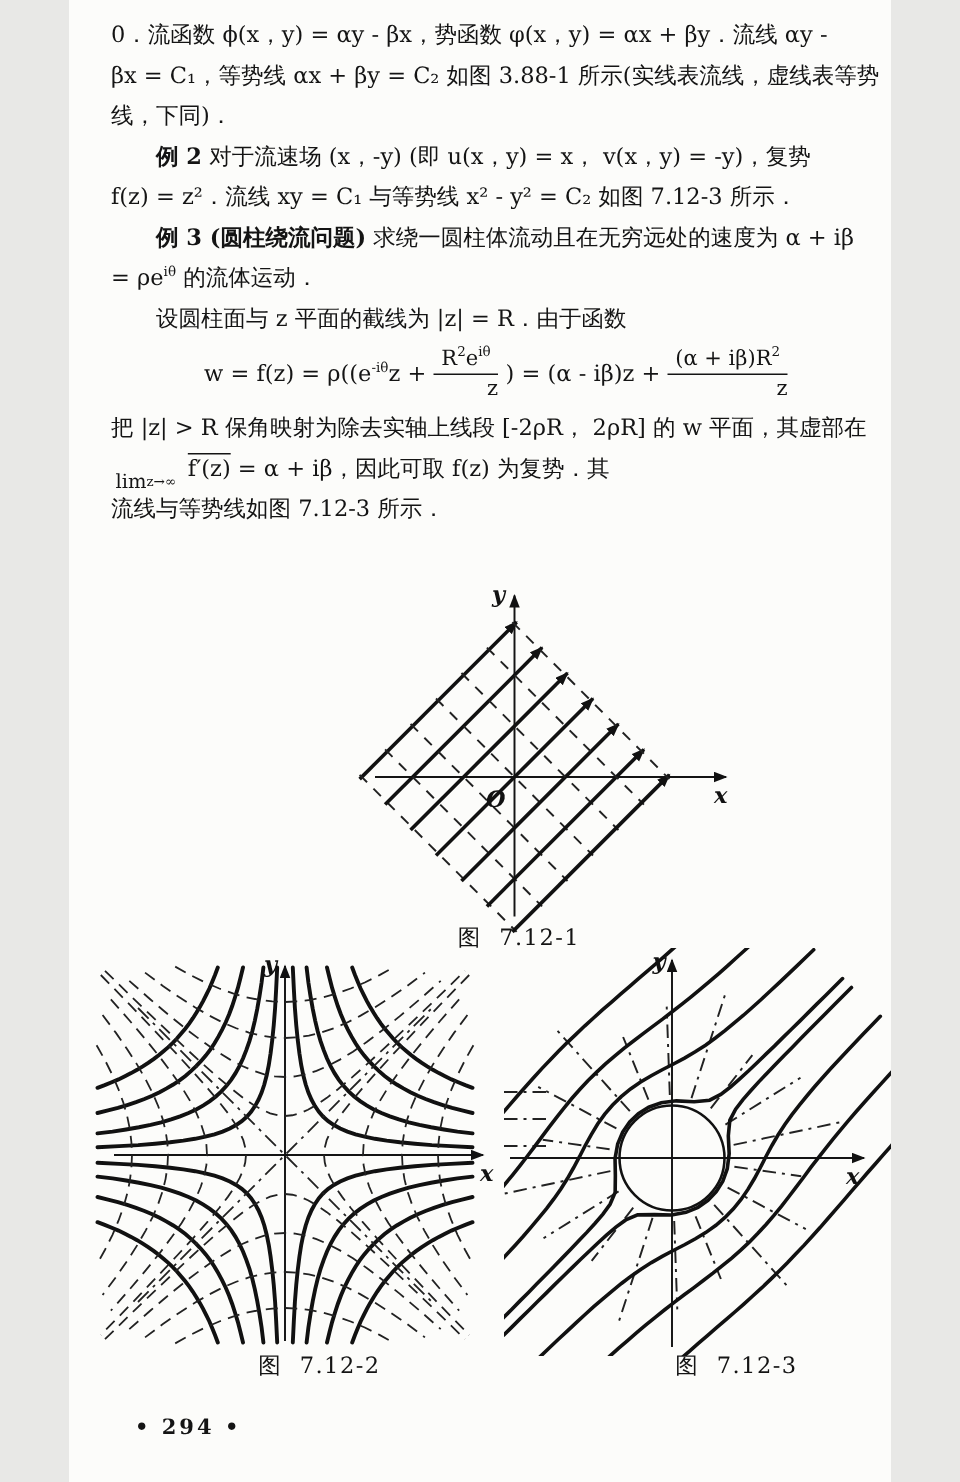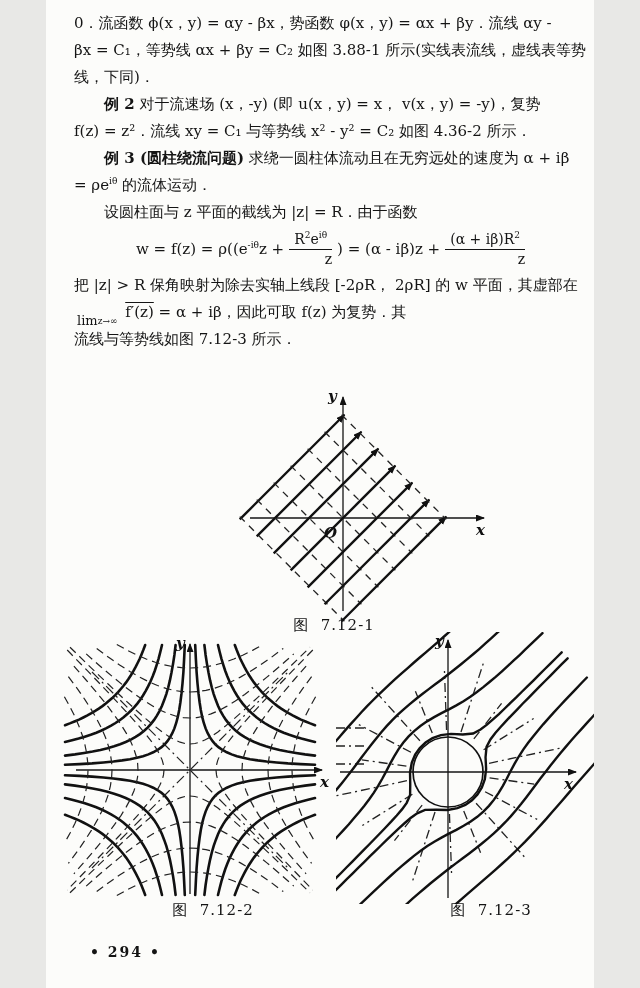--- a/index.html
+++ b/index.html
@@ -37,21 +37,21 @@
 </head>
 <body>
 
 <div class="page">
 
   <div class="textblock">
     <div class="tl">0．流函数 ϕ(x，y) = αy - βx，势函数 φ(x，y) = αx + βy．流线 αy -</div>
     <div class="tl">βx = C₁，等势线 αx + βy = C₂ 如图 3.88-1 所示(实线表流线，虚线表等势</div>
     <div class="tl">线，下同)．</div>
     <div class="tl ind"><span class="b">例 2</span><span>  对于流速场 (x，-y) (即 u(x，y) = x， v(x，y) = -y)，复势</span></div>
-    <div class="tl">f(z) = z²．流线 xy = C₁ 与等势线 x² - y² = C₂ 如图 4.36-2 所示．</div>
+    <div class="tl">f(z) = z²．流线 xy = C₁ 与等势线 x² - y² = C₂ 如图 7.12-3 所示．</div>
     <div class="tl ind"><span class="b">例 3 (圆柱绕流问题)</span><span>  求绕一圆柱体流动且在无穷远处的速度为 α + iβ</span></div>
     <div class="tl"><span>= ρe</span><sup>iθ</sup><span> 的流体运动．</span></div>
     <div class="tl ind">设圆柱面与 z 平面的截线为 |z| = R．由于函数</div>
     <div class="eqline">
       <span><span>w = f(z) = ρ((e</span><sup>-iθ</sup><span>z + </span></span>
       <span class="frac">
         <span class="fnum"><span>R</span><sup>2</sup><span>e</span><sup>iθ</sup></span>
         <span class="fden"><span>z</span></span>
       </span>
       <span><span>) = (α - iβ)z + </span></span>
@@ -95,21 +95,21 @@
           <line x1="138.61522368914976" y1="219.26702730475878" x2="243.26702730475878" y2="114.61522368914976" class="sl" marker-end="url(#ar)"></line>
           <line x1="138.61522368914976" y1="46.732972695241195" x2="243.26702730475878" y2="151.38477631085024" class="dl"></line>
           <line x1="155.58578643762692" y1="236.23759005323595" x2="260.237590053236" y2="131.58578643762692" class="sl" marker-end="url(#ar)"></line>
           <line x1="155.58578643762692" y1="29.762409946764045" x2="260.237590053236" y2="134.41421356237308" class="dl"></line>
         </g>
       <text class="axlbl" x="142" y="16">y</text>
       <text class="axlbl" x="290" y="150">x</text>
       <text class="axlbl" x="138" y="153">O</text>
     </svg>
   </div>
-  <div class="cap" style="left:208px;top:616px;width:160px;">图  7.12-1</div>
+  <div class="cap" style="left:220px;top:616px;width:160px;">图  7.12-1</div>
 
   <div class="fig" style="left:10px;top:632px;">
     <svg viewBox="0 0 300 272" width="300" height="272">
       <g id="f2g">
           <line x1="20" y1="138" x2="266" y2="138" class="ax" marker-end="url(#ar)"></line>
           <line x1="134" y1="262" x2="134" y2="12" class="ax" marker-end="url(#ar)"></line>
           <polyline points="139.2,13.0 139.9,27.4 140.6,40.1 141.5,51.4 142.5,61.4 143.6,70.2 144.8,78.0 146.2,84.9 147.8,91.0 149.6,96.4 151.7,101.2 154.0,105.4 156.6,109.2 159.5,112.5 162.8,115.4 166.6,118.0 170.8,120.3 175.6,122.4 181.0,124.2 187.1,125.8 194.0,127.2 201.8,128.4 210.6,129.5 220.6,130.5 231.9,131.4 244.6,132.1 259.0,132.8" class="s2"></polyline>
           <polyline points="128.8,13.0 128.1,27.4 127.4,40.1 126.5,51.4 125.5,61.4 124.4,70.2 123.2,78.0 121.8,84.9 120.2,91.0 118.4,96.4 116.3,101.2 114.0,105.4 111.4,109.2 108.5,112.5 105.2,115.4 101.4,118.0 97.2,120.3 92.4,122.4 87.0,124.2 80.9,125.8 74.0,127.2 66.2,128.4 57.4,129.5 47.4,130.5 36.1,131.4 23.4,132.1 9.0,132.8" class="s2"></polyline>
           <polyline points="139.2,263.0 139.9,248.6 140.6,235.9 141.5,224.6 142.5,214.6 143.6,205.8 144.8,198.0 146.2,191.1 147.8,185.0 149.6,179.6 151.7,174.8 154.0,170.6 156.6,166.8 159.5,163.5 162.8,160.6 166.6,158.0 170.8,155.7 175.6,153.6 181.0,151.8 187.1,150.2 194.0,148.8 201.8,147.6 210.6,146.5 220.6,145.5 231.9,144.6 244.6,143.9 259.0,143.2" class="s2"></polyline>
           <polyline points="128.8,263.0 128.1,248.6 127.4,235.9 126.5,224.6 125.5,214.6 124.4,205.8 123.2,198.0 121.8,191.1 120.2,185.0 118.4,179.6 116.3,174.8 114.0,170.6 111.4,166.8 108.5,163.5 105.2,160.6 101.4,158.0 97.2,155.7 92.4,153.6 87.0,151.8 80.9,150.2 74.0,148.8 66.2,147.6 57.4,146.5 47.4,145.5 36.1,144.6 23.4,143.9 9.0,143.2" class="s2"></polyline>

